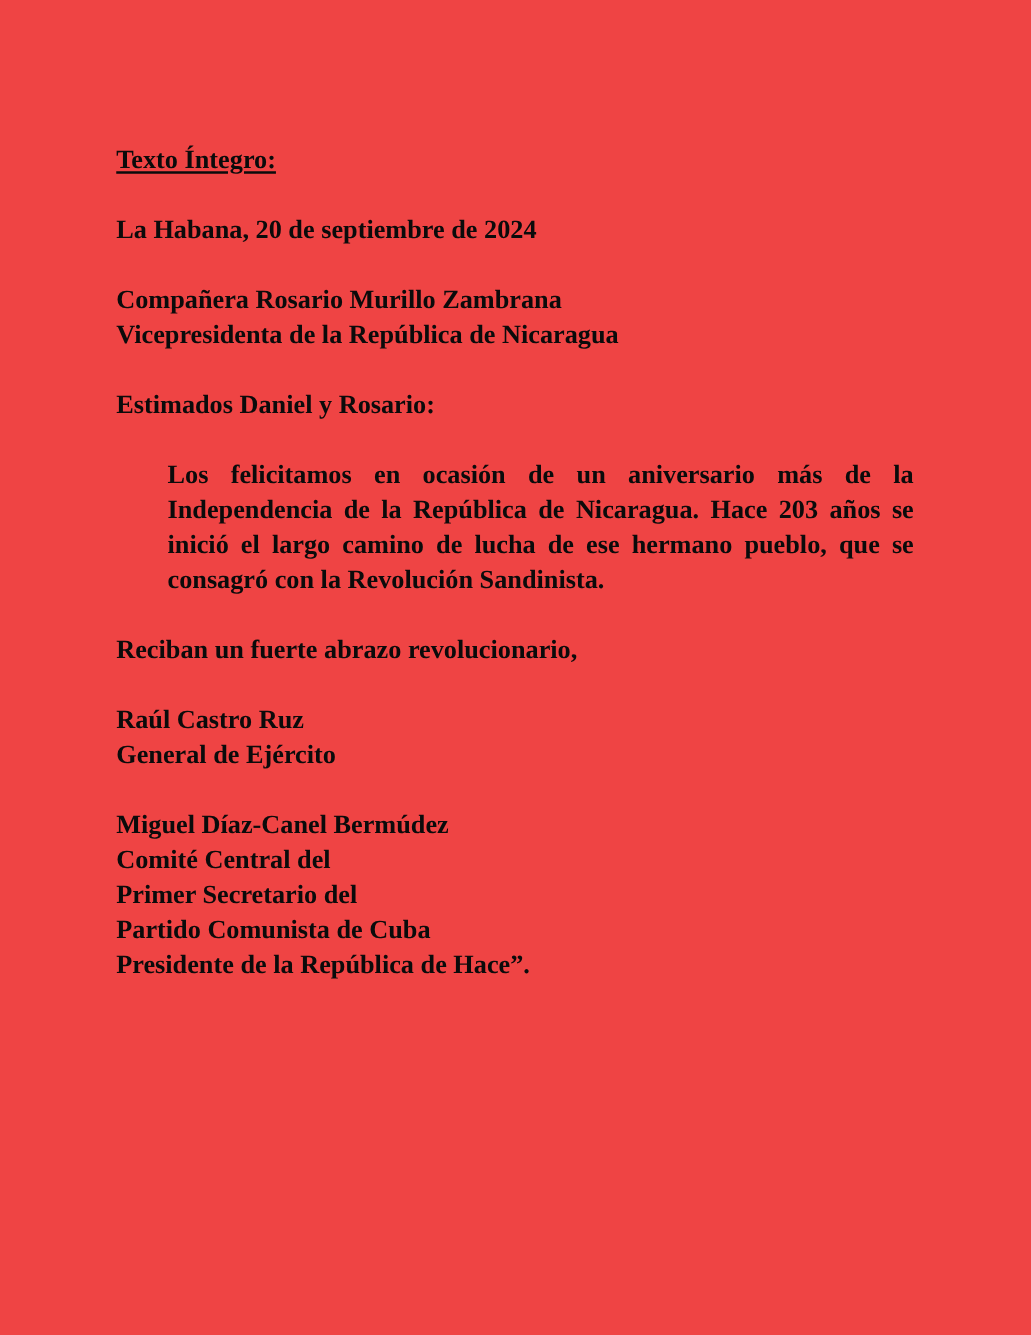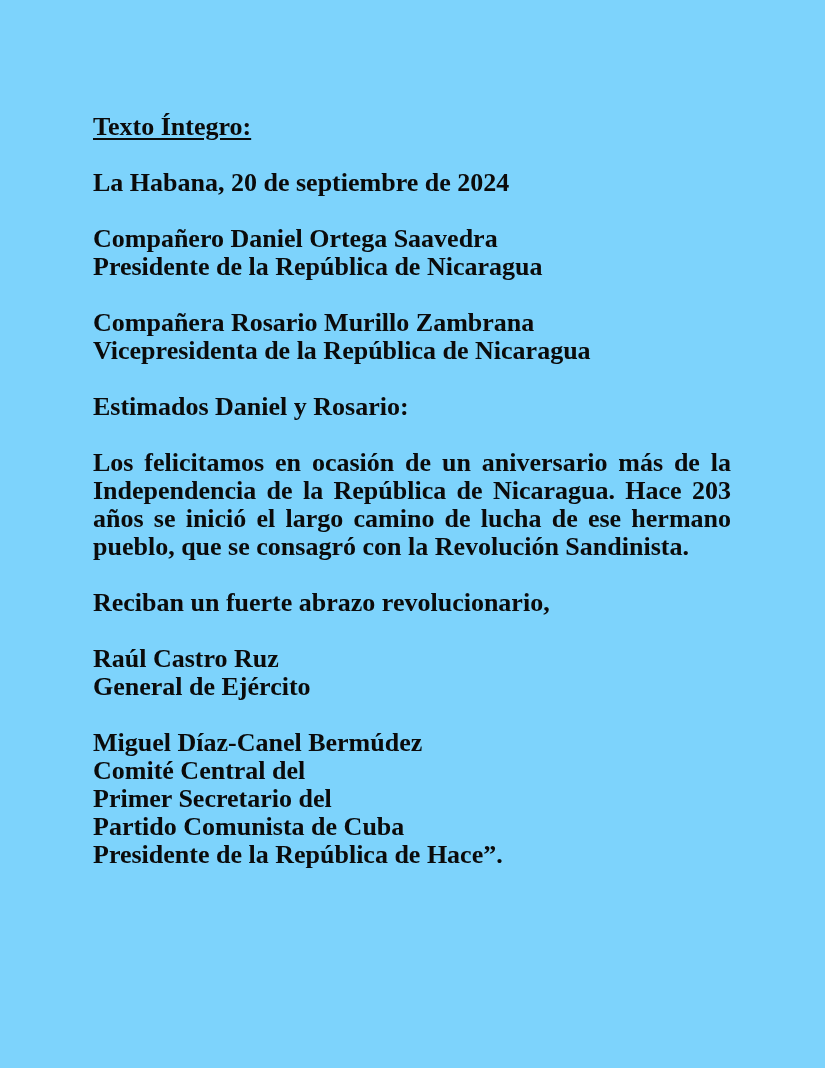--- a/index.html
+++ b/index.html
@@ -4,60 +4,57 @@
 <style>
   html, body {
     margin: 0;
     padding: 0;
     background: #ffffff;
   }
   .page {
     position: relative;
     width: 825px;
     height: 1068px;
-    background: #7dd3fc;
+    background: #ef4444;
     box-sizing: border-box;
     padding: 113px 94px 0 93px;
     font-family: "Liberation Serif", "DejaVu Serif", serif;
     font-weight: bold;
-    font-size: 26px;
+    font-size: 21px;
     line-height: 28px;
     color: #0b0b0b;
     overflow: hidden;
   }
   .block {
     margin: 0 0 28px 0;
   }
   .heading-text {
     text-decoration: underline;
     text-underline-offset: 3px;
   }
   .justify {
     text-align: justify;
     text-justify: inter-word;
+    margin-left: 41px;
   }
   .line {
     display: block;
   }
 </style>
 </head>
 <body>
 
 <div class="page">
 
   <p class="block">
     <span class="heading-text">Texto Íntegro:</span>
   </p>
 
   <p class="block">La Habana, 20 de septiembre de 2024</p>
 
-  <p class="block">
-    <span class="line">Compañero Daniel Ortega Saavedra</span>
-    <span class="line">Presidente de la República de Nicaragua</span>
-  </p>
 
   <p class="block">
     <span class="line">Compañera Rosario Murillo Zambrana</span>
     <span class="line">Vicepresidenta de la República de Nicaragua</span>
   </p>
 
   <p class="block">Estimados Daniel y Rosario:</p>
 
   <p class="block justify">Los felicitamos en ocasión de un aniversario más de la Independencia de la República de Nicaragua. Hace 203 años se inició el largo camino de lucha de ese hermano pueblo, que se consagró con la Revolución Sandinista.</p>
 

